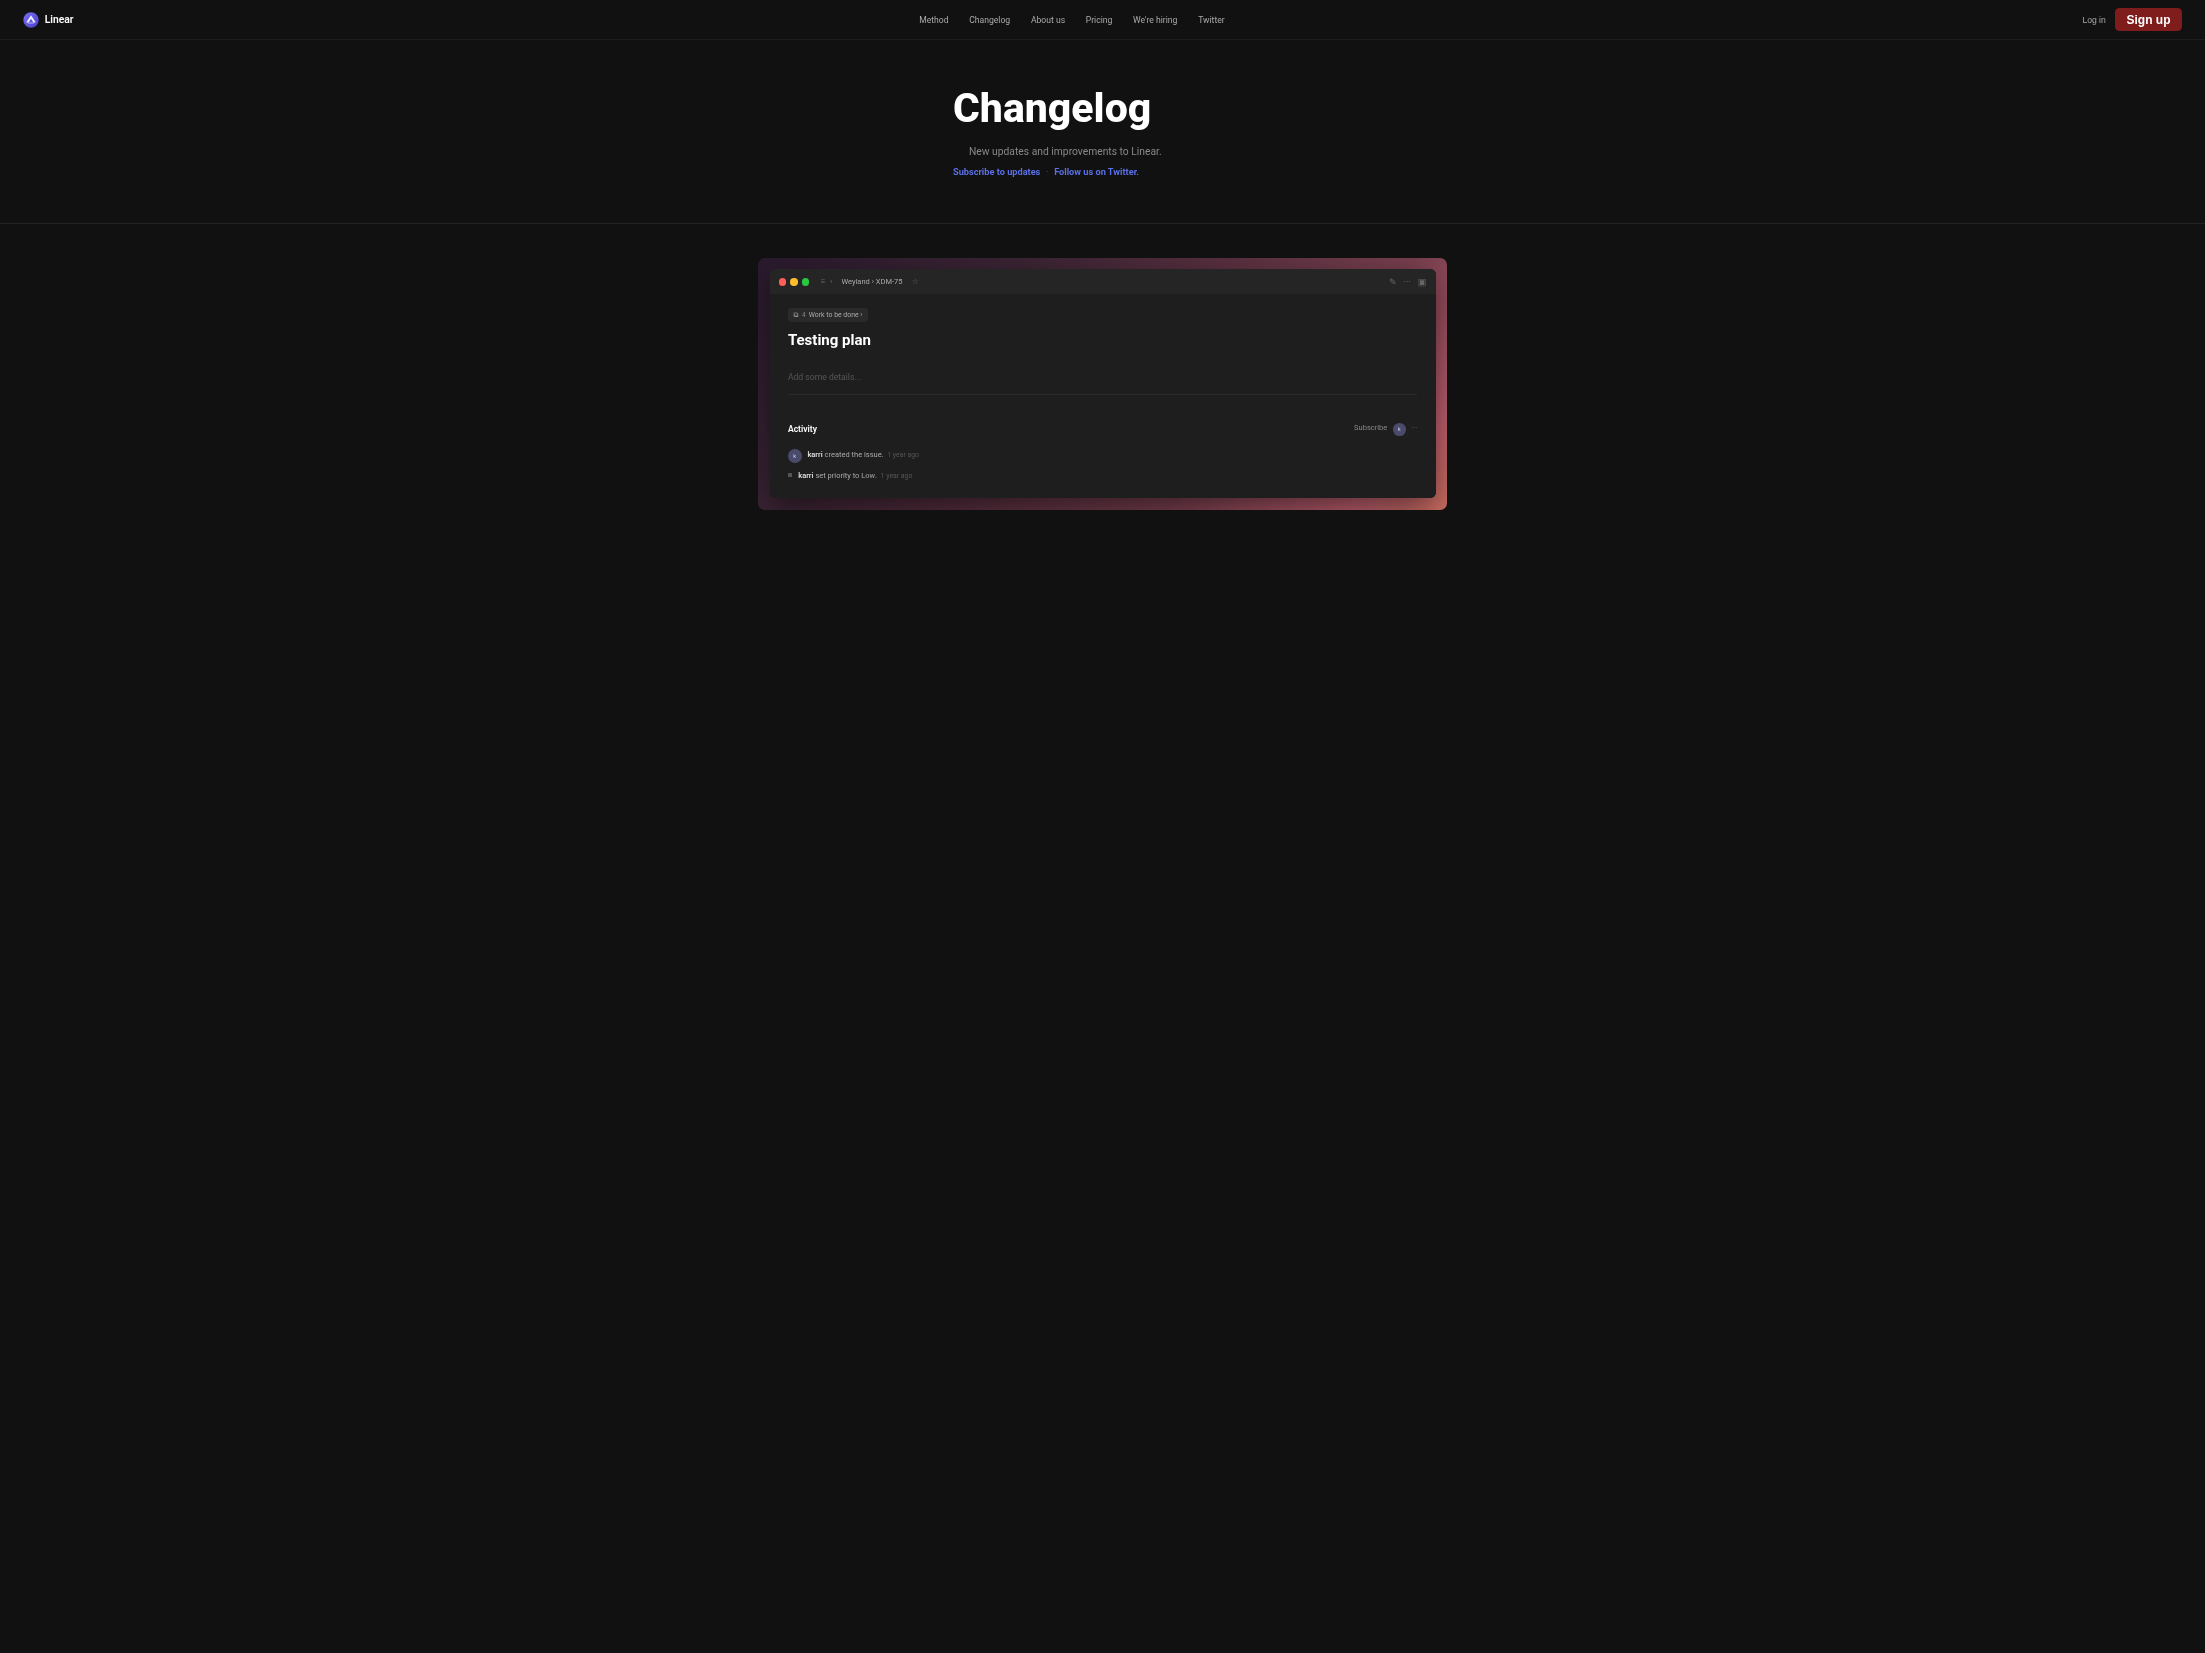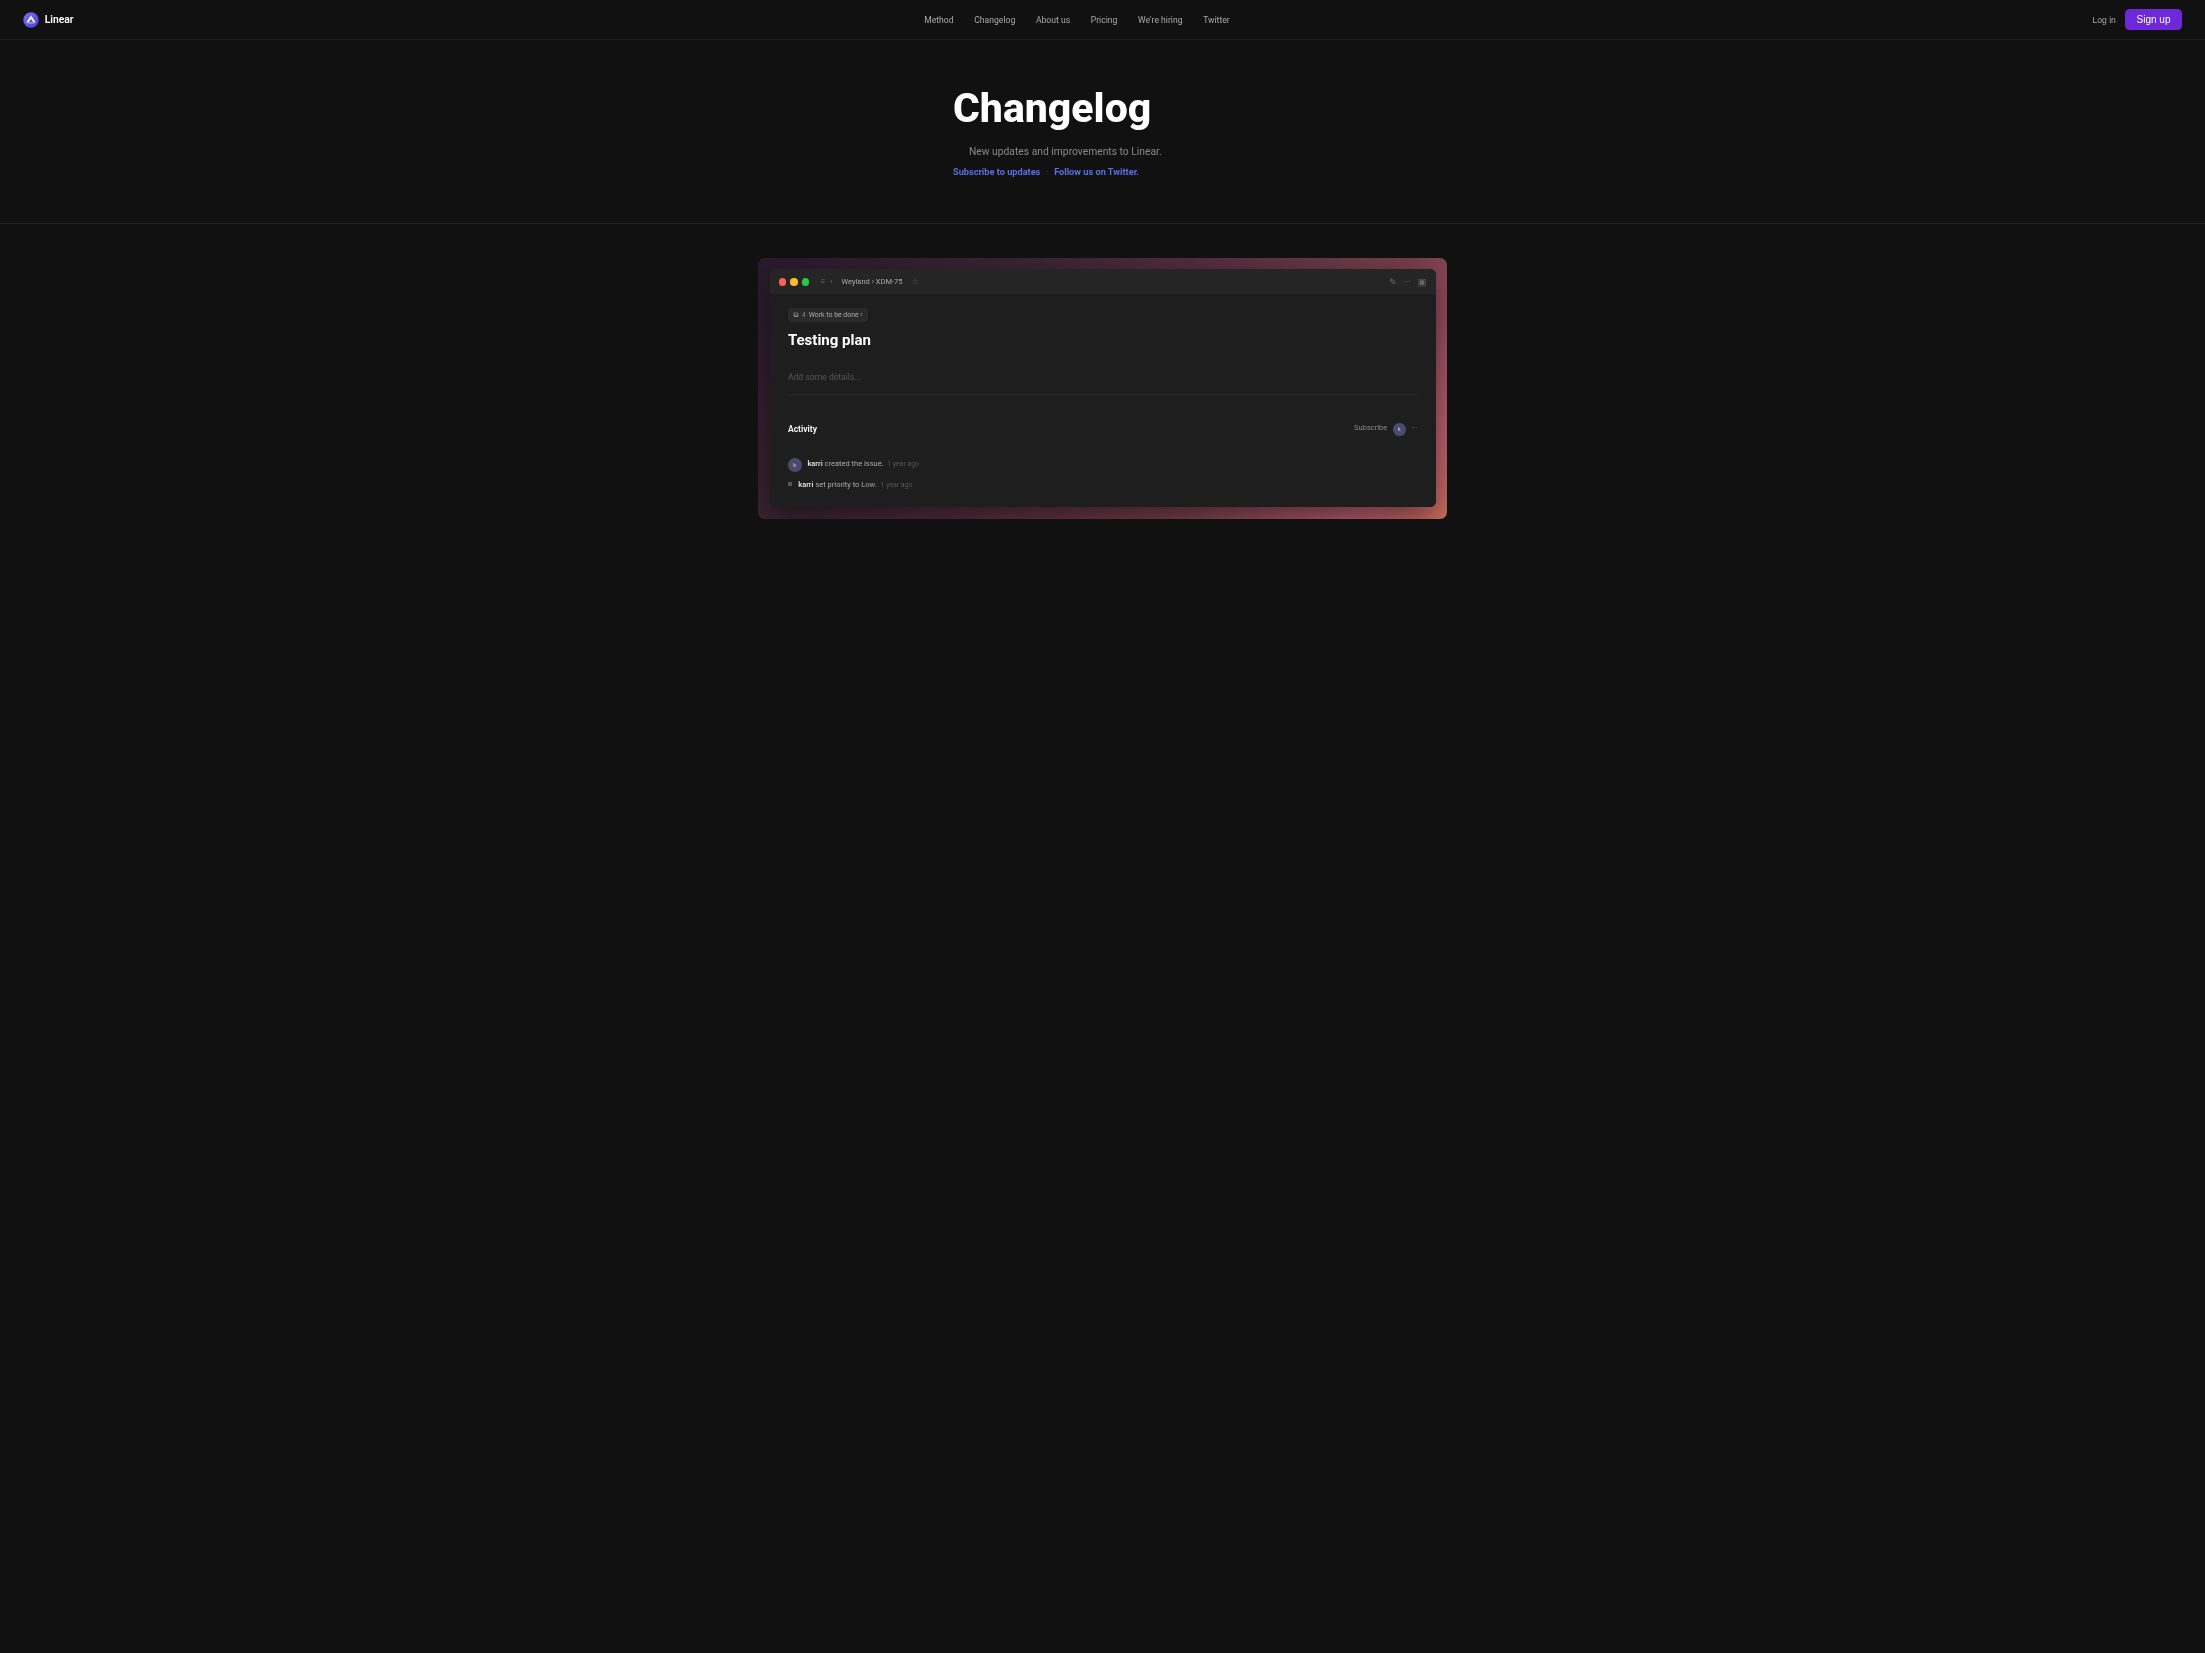--- a/index.html
+++ b/index.html
@@ -69,28 +69,28 @@
 
     .btn-login {
       font-size: 8.6px;
       color: #aaaaaa;
       background: none;
       border: none;
       cursor: pointer;
     }
 
     .btn-signup {
-      font-size: 10px;
-      color: #ffffff;
-      background-color: #6d28d9;
+      font-size: 12px;
+      color: #ffffff;
+      background-color: #7f1d1d;
       border: none;
       border-radius: 4.6px;
       padding: 4.6px 11.5px;
       cursor: pointer;
-      font-weight: 400;
+      font-weight: 700;
     }
 
     
     .hero {
       padding: 46px 23px 46px 218px;
       max-width: 735px;
       margin: 0 auto;
     }
 
     .hero h1 {
@@ -268,21 +268,21 @@
     }
 
     .activity-section {
       padding-top: 11.5px;
     }
 
     .activity-header {
       display: flex;
       align-items: center;
       justify-content: space-between;
-      margin-bottom: 19px;
+      margin-bottom: 10px;
     }
 
     .activity-title {
       font-size: 8.6px;
       font-weight: 600;
       color: #ffffff;
     }
 
     .activity-actions {
       display: flex;

